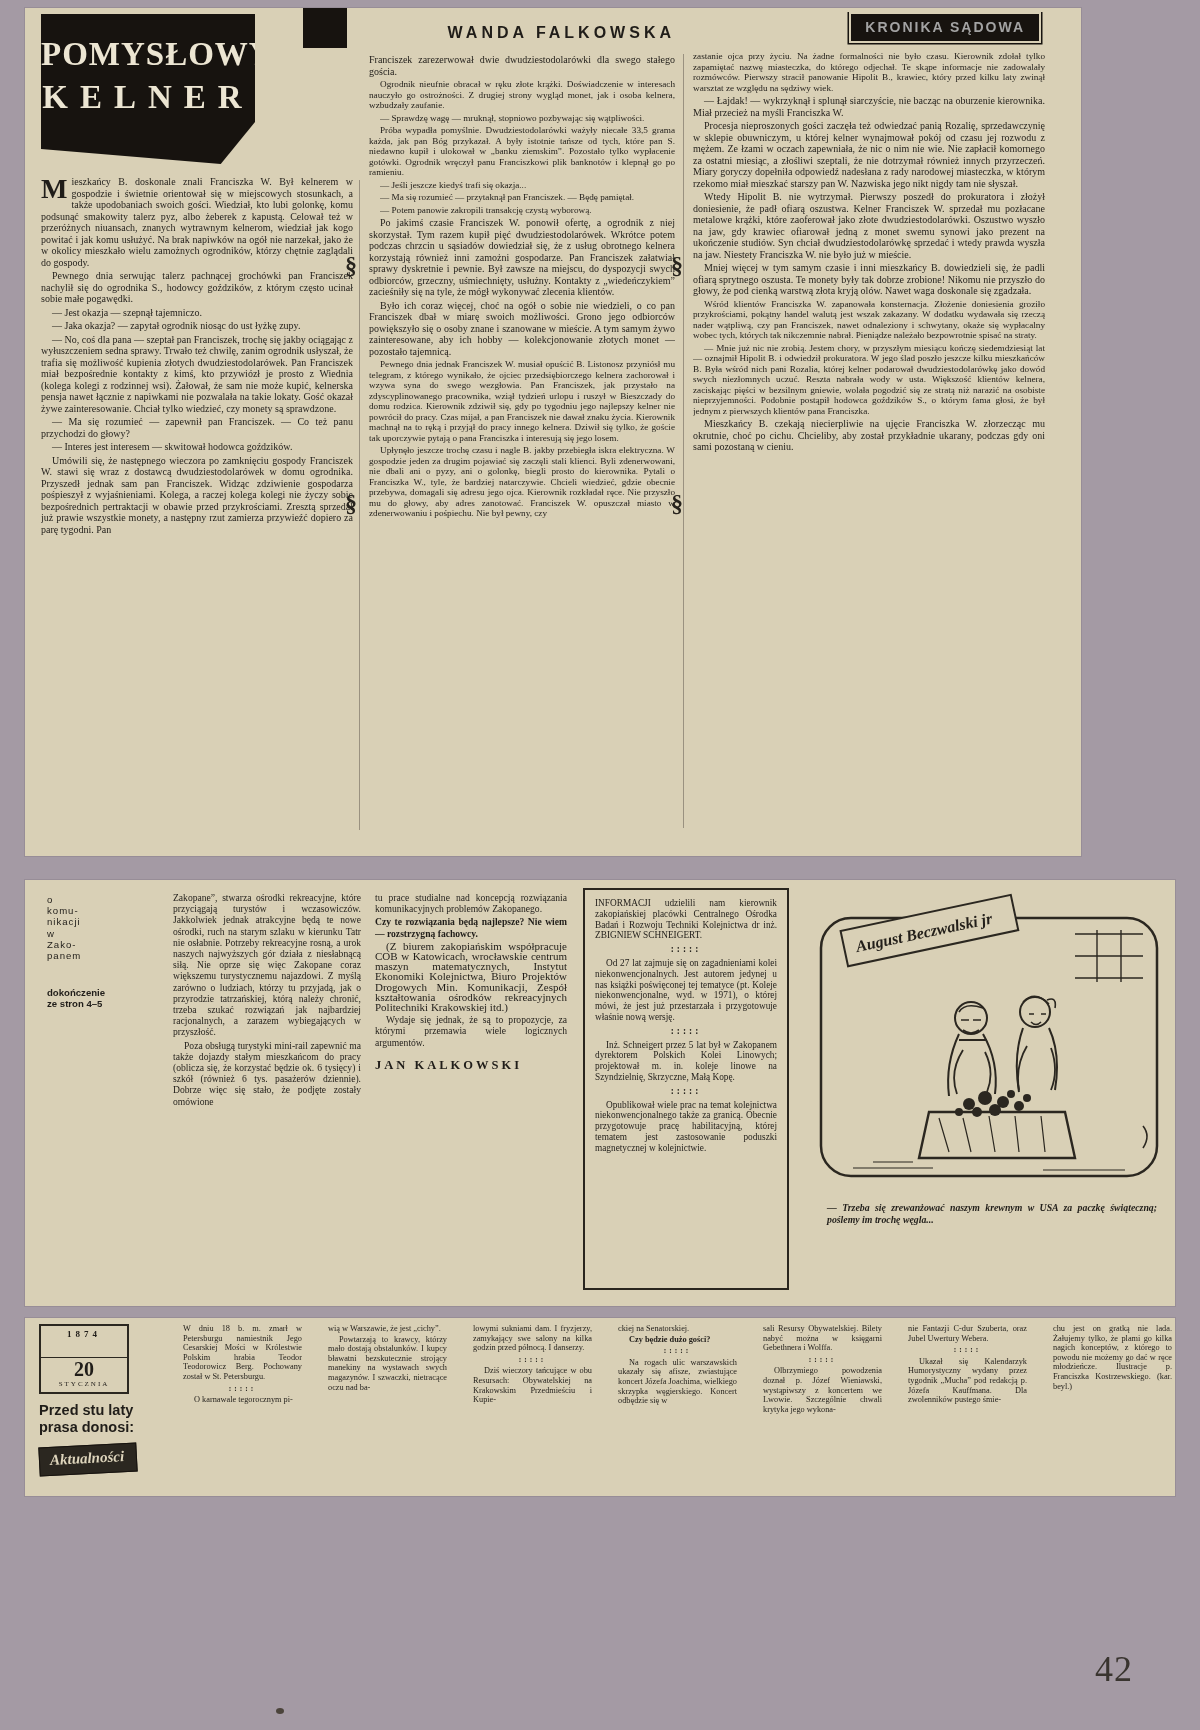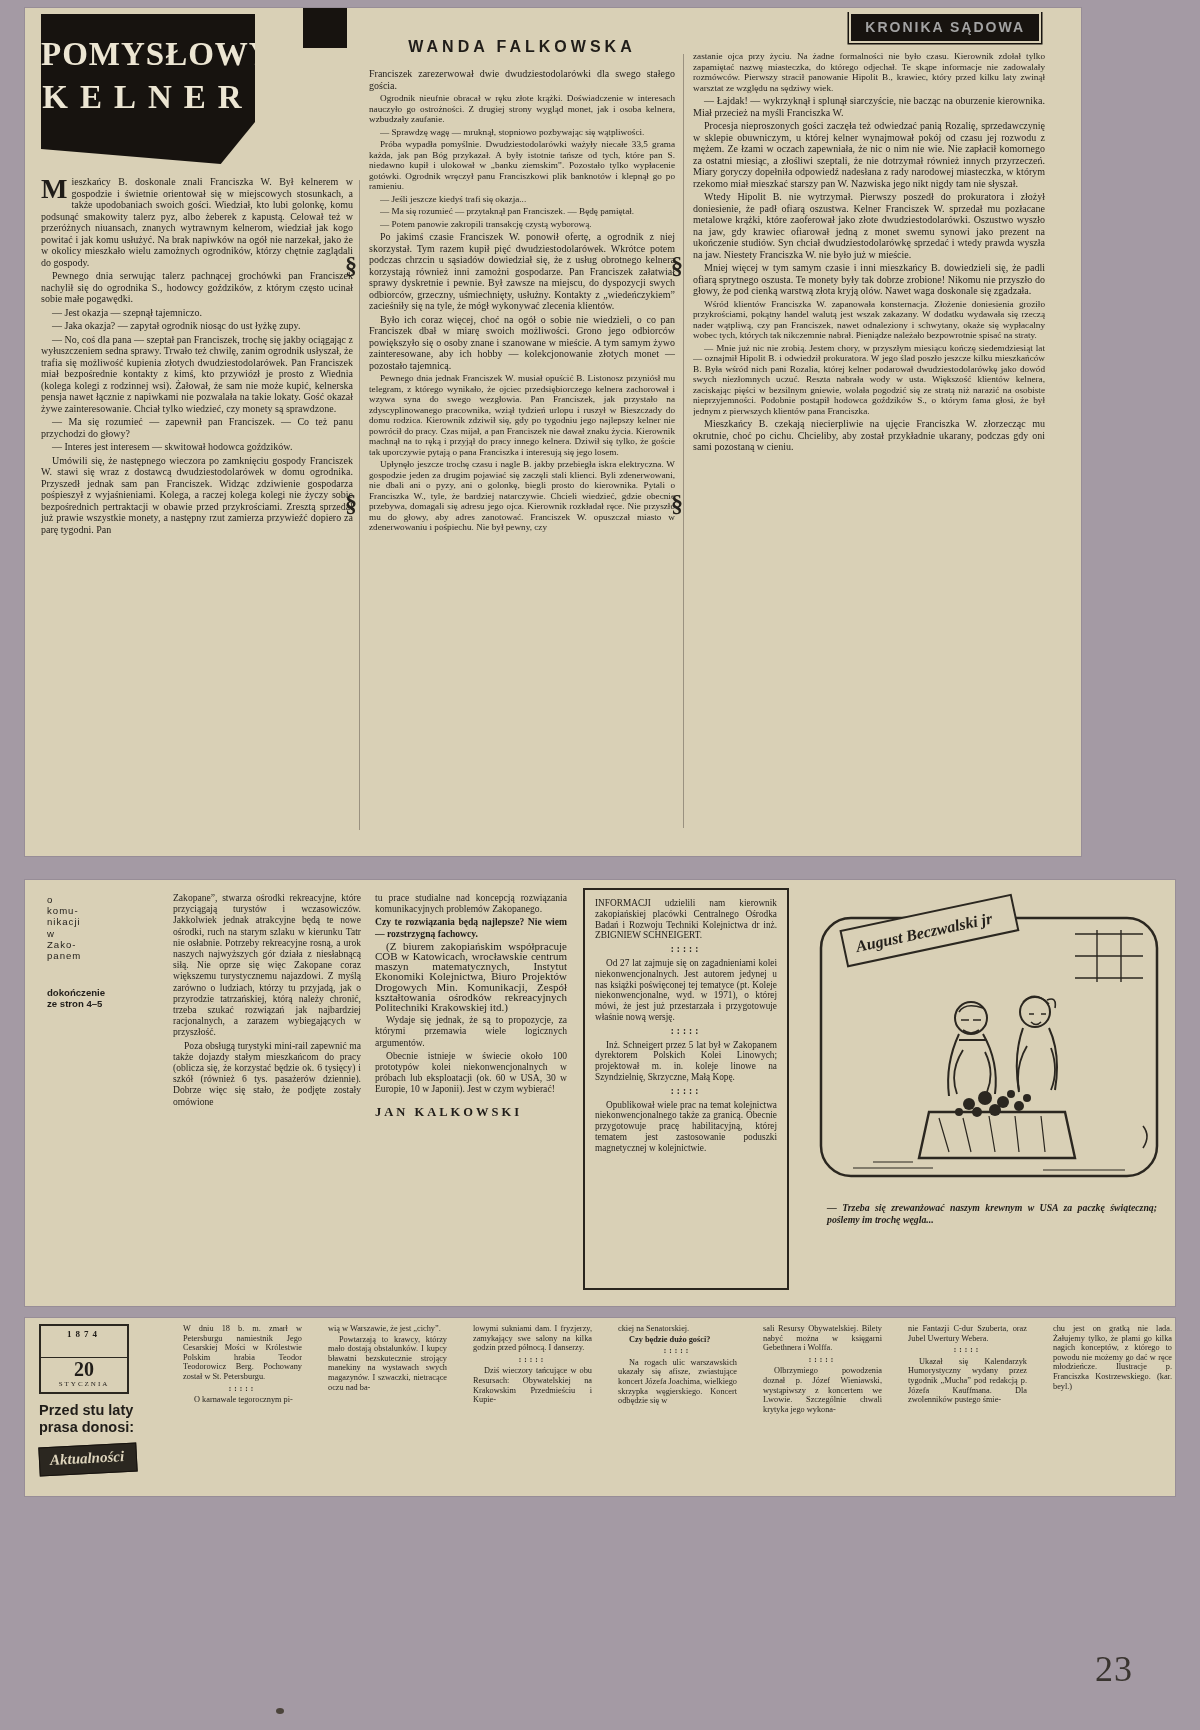--- a/index.html
+++ b/index.html
@@ -24,22 +24,22 @@
   
   .title-box {
     position:absolute; left:16px; top:6px; width:214px; height:150px;
     background:#17130f; color:#ece5d2; text-align:center;
     clip-path:polygon(0 0,100% 0,100% 72%,84% 100%,0 90%);
   }
   .title-line1 { display:block; margin-top:22px; font-size:33px; font-weight:bold; letter-spacing:1px; }
   .title-line2 { display:block; margin-top:6px;  font-size:33px; font-weight:bold; letter-spacing:12px; }
   .title-notch { position:absolute; left:278px; top:0; width:44px; height:40px; background:#17130f; }
   .top-byline {
-    text-align:center; font-family:"Liberation Sans", sans-serif;
-    font-weight:bold; font-size:16px; letter-spacing:4px; margin:26px 0 12px 0;
+    text-align:right; font-family:"Liberation Sans", sans-serif;
+    font-weight:bold; font-size:16px; letter-spacing:4px; margin:12px 0 12px 0;
   }
   .badge-row { text-align:right; margin:2px 6px 10px 0; }
   .badge {
     display:inline-block; background:#17130f; color:#a3a3a3;
     font-family:"Liberation Sans", sans-serif; font-weight:bold;
     font-size:14px; letter-spacing:2px; padding:5px 14px 6px 14px;
     box-shadow:0 0 0 2px #d9d0b6, 0 0 0 3.5px #17130f;
   }
   .top-col1 { left:16px;  top:168px; width:312px; height:668px; }
   .top-col2 { left:344px; top:4px;   width:306px; height:838px; }
@@ -192,21 +192,20 @@
       <p class="para noind">Zakopane”, stwarza ośrodki rekreacyjne, które przyciągają turystów i wczasowiczów. Jakkolwiek jednak atrakcyjne będą te nowe ośrodki, ruch na starym szlaku w kierunku Tatr nie osłabnie. Potrzeby rekreacyjne rosną, a urok naszych najwyższych gór działa z niesłabnącą siłą. Nie oprze się więc Zakopane coraz większemu turystycznemu najazdowi. Z myślą zarówno o ludziach, którzy tu przyjadą, jak o przyrodzie tatrzańskiej, którą należy chronić, trzeba szukać rozwiązań jak najbardziej racjonalnych, a zarazem wybiegających w przyszłość.</p>
       <p class="para">Poza obsługą turystyki mini-rail zapewnić ma także dojazdy stałym mieszkańcom do pracy (oblicza się, że korzystać będzie ok. 6 tysięcy) i szkół (również 6 tys. pasażerów dziennie). Dobrze więc się stało, że podjęte zostały omówione</p>
     </div>
 
   <div class="col mid-colB">
     <div>
         <p class="para noind">tu prace studialne nad koncepcją rozwiązania komunikacyjnych problemów Zakopanego.</p>
         <p class="para b noind">Czy te rozwiązania będą najlepsze? Nie wiem — rozstrzygną fachowcy.</p>
         <p class="para sm">(Z biurem zakopiańskim współpracuje COB w Katowicach, wrocławskie centrum maszyn matematycznych, Instytut Ekonomiki Kolejnictwa, Biuro Projektów Drogowych Min. Komunikacji, Zespół kształtowania ośrodków rekreacyjnych Politechniki Krakowskiej itd.)</p>
         <p class="para">Wydaje się jednak, że są to propozycje, za którymi przemawia wiele logicznych argumentów.</p>
-        <p class="para">Obecnie istnieje w świecie około 100 prototypów kolei niekonwencjonalnych w próbach lub eksploatacji (ok. 60 w USA, 30 w Europie, 10 w Japonii). Jest w czym wybierać!</p>
       </div>
     <div class="mid-byline">JAN KALKOWSKI</div>
   </div>
 
   <div class="infobox">
       <p class="para noind">INFORMACJI udzielili nam kierownik zakopiańskiej placówki Centralnego Ośrodka Badań i Rozwoju Techniki Kolejnictwa dr inż. ZBIGNIEW SCHNEIGERT.</p>
       <p class="para sep">:::::</p>
       <p class="para">Od 27 lat zajmuje się on zagadnieniami kolei niekonwencjonalnych. Jest autorem jedynej u nas książki poświęconej tej tematyce (pt. Koleje niekonwencjonalne, wyd. w 1971), o której mówi, że jest już przestarzała i przygotowuje właśnie nową wersję.</p>
       <p class="para sep">:::::</p>
       <p class="para">Inż. Schneigert przez 5 lat był w Zakopanem dyrektorem Polskich Kolei Linowych; projektował m. in. koleje linowe na Szyndzielnię, Skrzyczne, Małą Kopę.</p>
@@ -303,14 +302,14 @@
         <p class="para noind">nie Fantazji C-dur Szuberta, oraz Jubel Uwertury Webera.</p>
         <p class="para sep">:::::</p>
         <p class="para">Ukazał się Kalendarzyk Humorystyczny wydany przez tygodnik „Mucha” pod redakcją p. Józefa Kauffmana. Dla zwolenników pustego śmie-</p>
       </div>
     <div class="bot-col">
         <p class="para noind">chu jest on gratką nie lada. Żałujemy tylko, że plami go kilka nagich konceptów, z którego to powodu nie możemy go dać w ręce młodzieńcze. Ilustracje p. Franciszka Kostrzewskiego. (kar. beyl.)</p>
       </div>
   </div>
 </div>
 
-<div class="page-number">23</div>
+<div class="page-number">42</div>
 <div class="speck"></div>
 
 </body></html>

